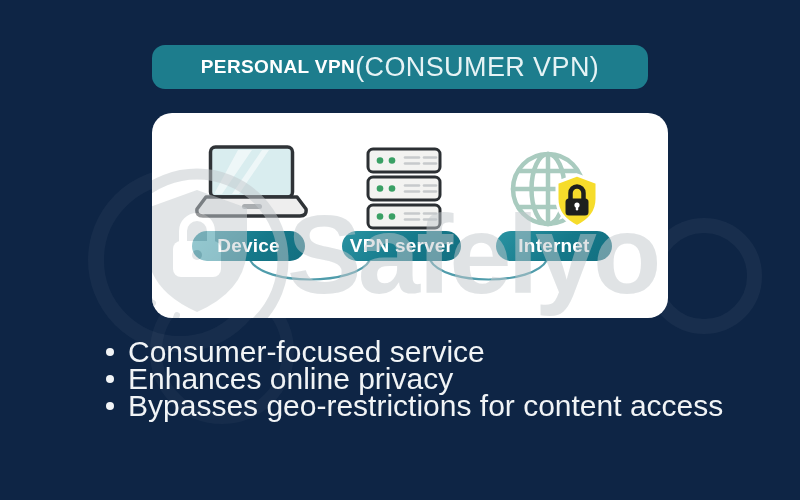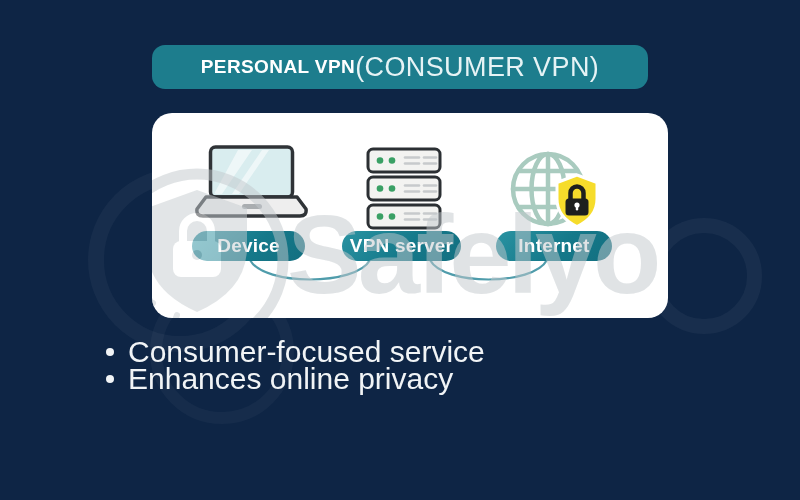--- a/index.html
+++ b/index.html
@@ -177,15 +177,16 @@
         <circle cx="22" cy="168" r="7" fill="#c6cccf"></circle>
         <circle cx="52" cy="189" r="7" fill="#c6cccf"></circle>
       </svg>
       <span class="wm-text">Safelyo</span>
     </div>
   </div>
 
   <ul class="bullets">
     <li>Consumer-focused service</li>
     <li>Enhances online privacy</li>
+    <li>Bypasses geo-restrictions for content access</li>
   </ul>
 
 </div>
 
 </body></html>

